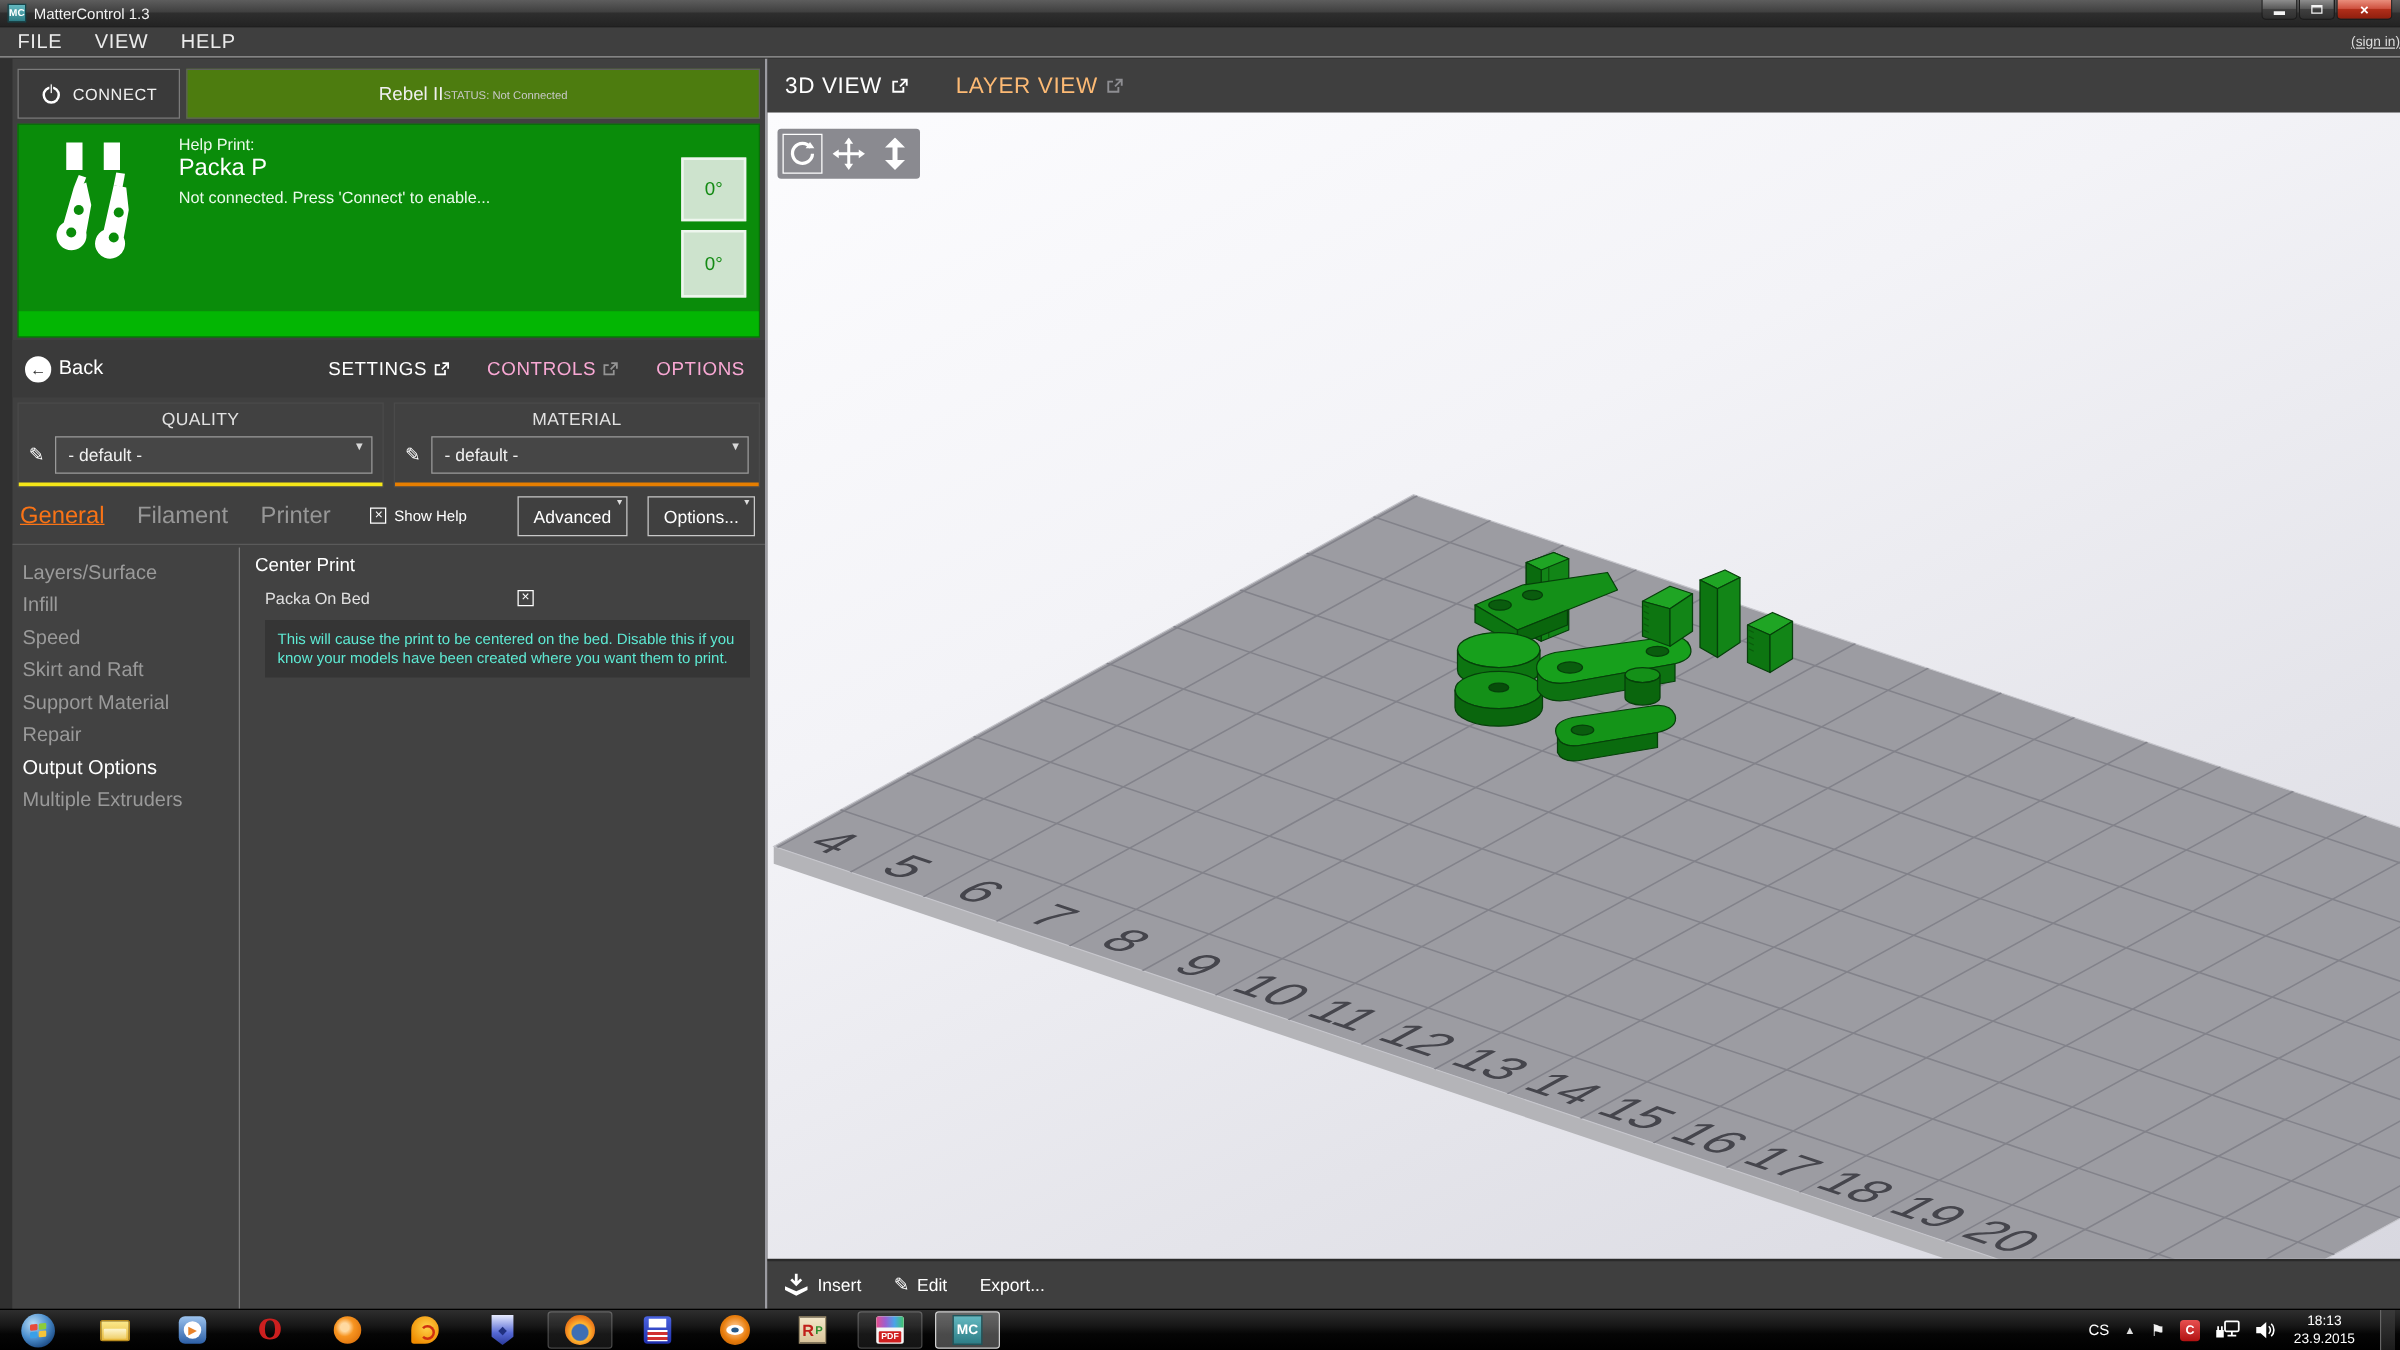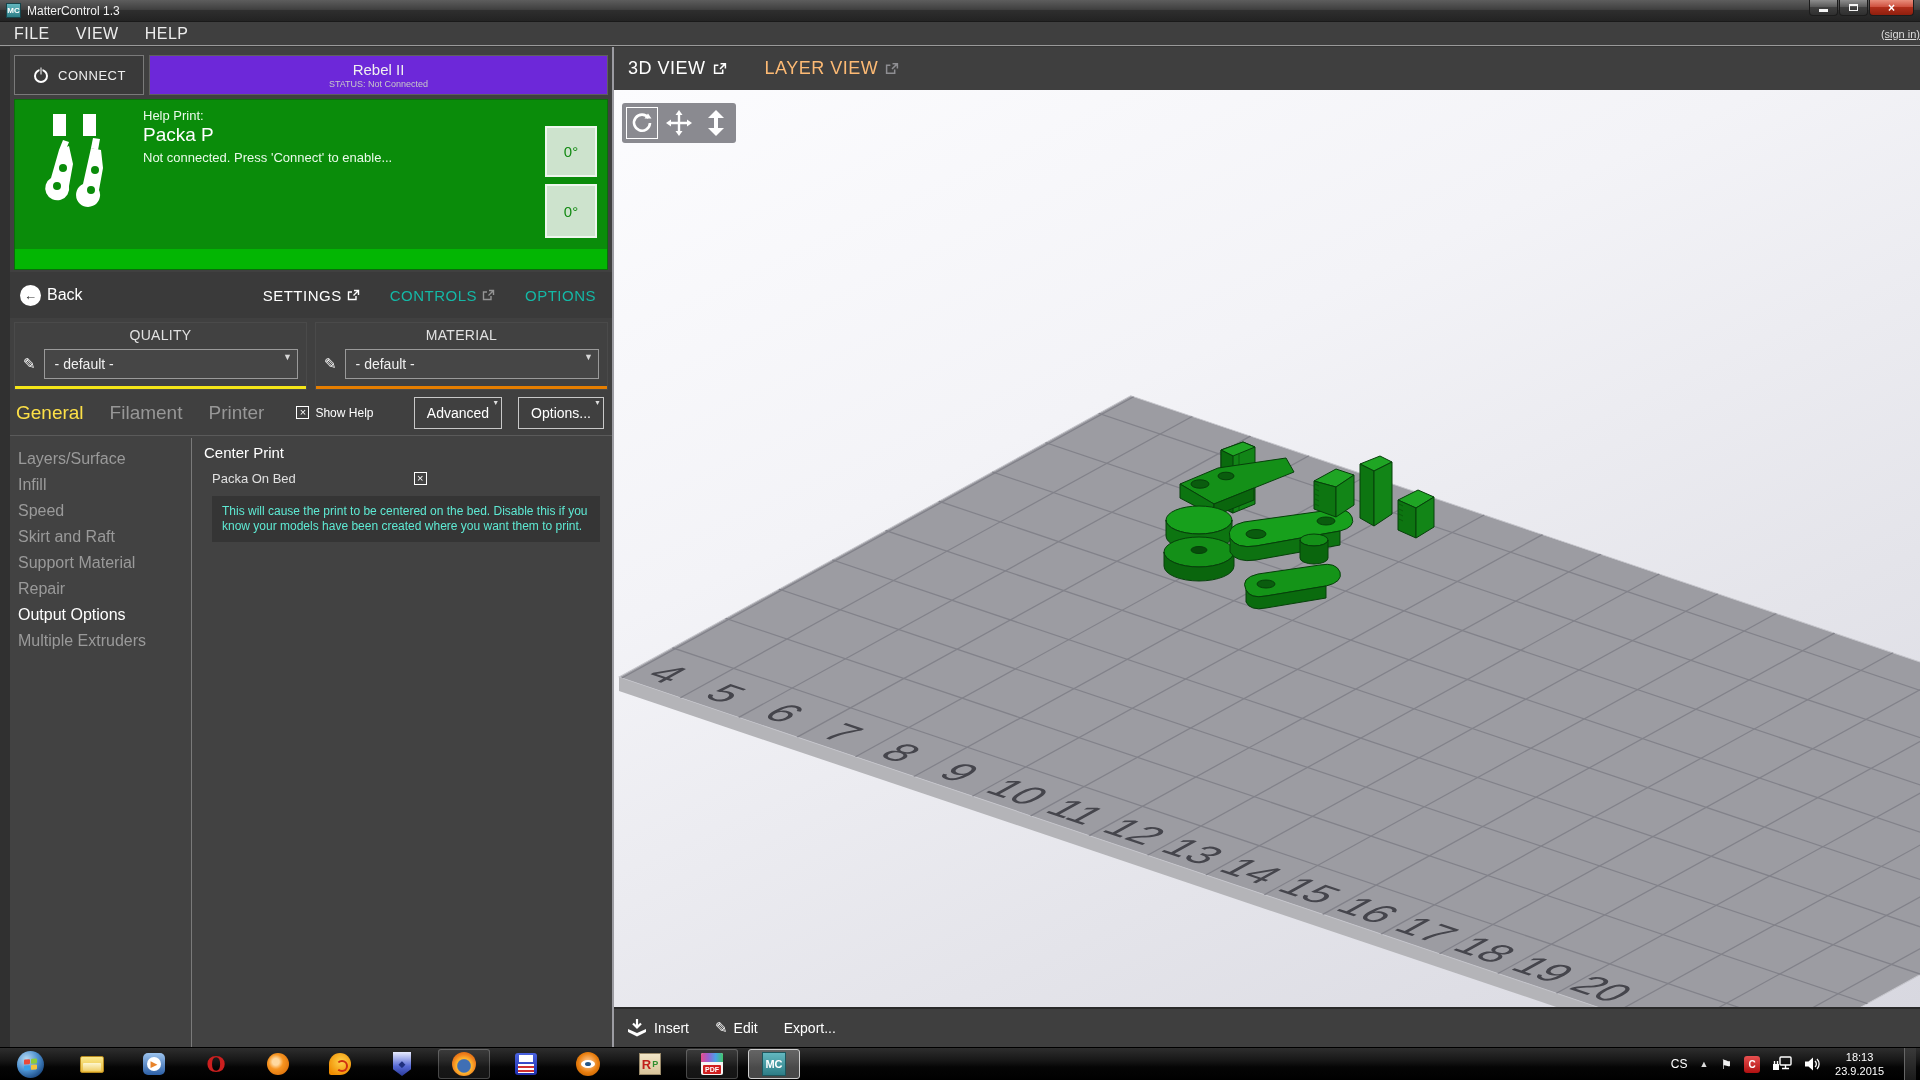--- a/index.html
+++ b/index.html
@@ -32,22 +32,22 @@
 
   
   .main { position:absolute; top:47px; bottom:0; left:0; right:0; display:flex; background:#303030;}
   .left-panel { width:602px; margin-left:10px; background:#404040; display:flex; flex-direction:column;}
   .right-panel { flex:1; border-left:2px solid #9c9ca2; display:flex; flex-direction:column; }
 
   
   .connect-row { display:flex; gap:5px; padding:8px 4px 2px 4px; height:50px;}
   .connect-btn { width:130px; border:1px solid #7a7a7a; background:#3a3a3a; color:#f0f0f0;
     font-size:13px; letter-spacing:.5px; display:flex; align-items:center; justify-content:center; gap:8px;}
-  .printer-box { flex:1; border:1px solid #5f5f5f; background:#6d28d9; display:flex;
-    flex-direction:column; align-items:center; justify-content:center;}
+  .printer-box { flex:1; border:1px solid #5f5f5f; background:#4d7c0f; display:flex;
+    flex-direction:row; align-items:center; justify-content:center;}
   .printer-name { color:#f0f0f0; font-size:15px;}
   .printer-status { color:#c9c9c9; font-size:9px; margin-top:1px;}
 
   
   .green-panel { position:relative; margin:2px 4px 0 4px; height:171px; background:#0a8c0a;
     border:1px solid #0a6d0a;}
   .thumb { position:absolute; left:24px; top:8px; }
   .np-label { position:absolute; left:128px; top:8px; color:#eafaea; font-size:13px;}
   .np-name { position:absolute; left:128px; top:24px; color:#ffffff; font-size:19px;}
   .np-msg { position:absolute; left:128px; top:50px; color:#eafaea; font-size:13px;}
@@ -60,39 +60,39 @@
 
   
   .nav-row { height:46px; margin-top:2px; background:#3a3a3a; display:flex; align-items:center;
     padding:0 16px 0 10px; }
   .back { display:flex; align-items:center; gap:6px; margin-right:auto;}
   .back-circle { width:21px; height:21px; border-radius:50%; background:#ffffff; color:#2e2e2e;
     font-size:13px; font-weight:bold; display:flex; align-items:center; justify-content:center;}
   .back-label { color:#fff; font-size:16px; }
   .nav-tab { font-size:15px; letter-spacing:.5px; display:flex; align-items:center; gap:5px; margin-left:30px;}
   .nav-tab.active { color:#ffffff; }
-  .nav-tab.dim { color:#14b8a6; }
+  .nav-tab.dim { color:#f9a8d4; }
   .ext-ico { display:inline-block; }
 
   
   .presets { display:flex; gap:8px; margin:4px 4px 0 4px; }
   .preset { flex:1; background:#414141; border:1px solid #4a4a4a; position:relative; padding-bottom:4px;}
   .preset-title { text-align:center; color:#e2e2e2; font-size:14px; letter-spacing:.3px; padding:4px 0 4px 0;}
   .preset-row { display:flex; align-items:center; gap:8px; padding:2px 8px 6px 8px;}
   .pencil { color:#fff; font-size:15px; }
   .preset-select { flex:1; position:relative; height:30px; border:1px solid #9a9a9a; background:#464646;
     color:#f0f0f0; font-size:14px; display:flex; align-items:center; padding-left:10px;}
   .dd-arrow { position:absolute; top:2px; right:5px; font-size:9px; color:#d8d8d8;}
   .accent { position:absolute; left:0; right:0; bottom:0; height:3px; }
 
   
   .tabs-row { display:flex; align-items:center; height:46px; padding:0 8px 0 6px; gap:26px;
     border-bottom:1px solid #5a5a5a;}
   .tab-big { font-size:19px; }
-  .tab-big.active { color:#fde047; }
+  .tab-big.active { color:#f97316;text-decoration:underline; }
   .tab-big.dim { color:#979797; }
   .showhelp { display:flex; align-items:center; gap:6px; color:#fff; font-size:12px; margin-left:6px;}
   .cbx { width:13px; height:13px; border:1px solid #fff; color:#fff; font-size:11px; line-height:11px;
     display:flex; align-items:center; justify-content:center;}
   .corner-btn { position:relative; border:1px solid #c8c8c8; height:32px; padding:0 12px;
     color:#fff; font-size:14px; display:flex; align-items:center; background:transparent;}
   .corner-btn .tri { position:absolute; top:1px; right:2px; font-size:7px; color:#ddd;}
   .btn-advanced { margin-left:auto; }
 
   

